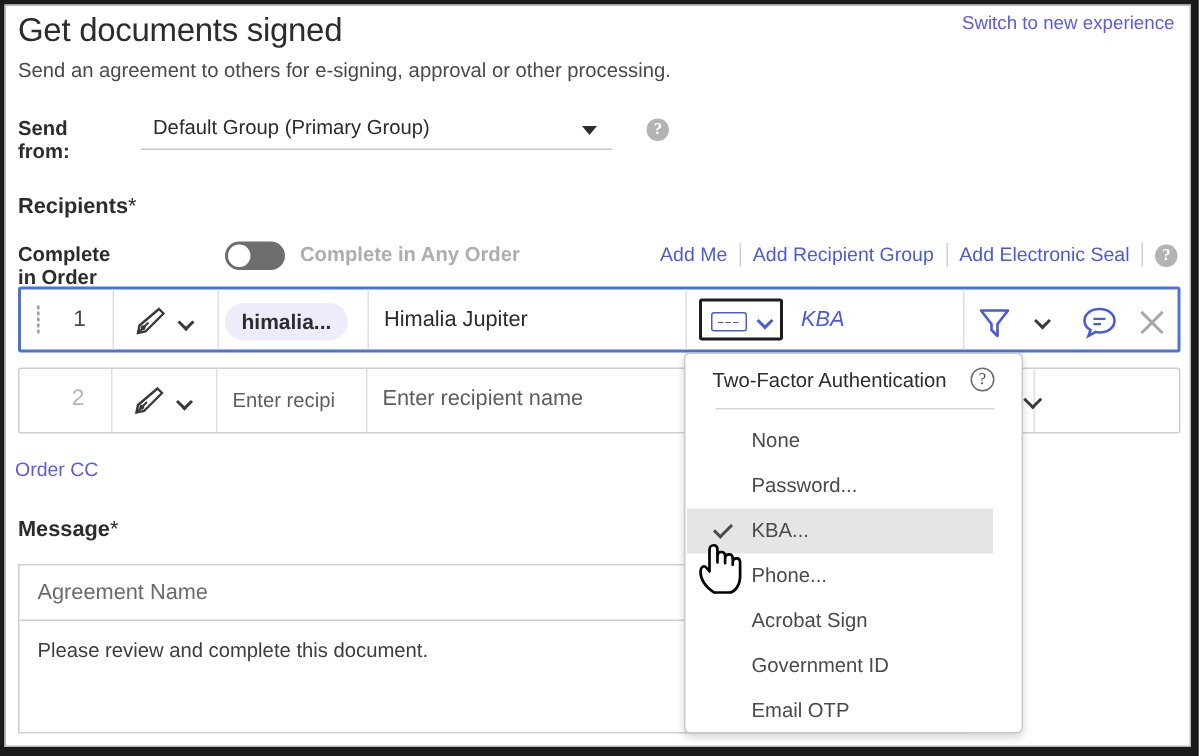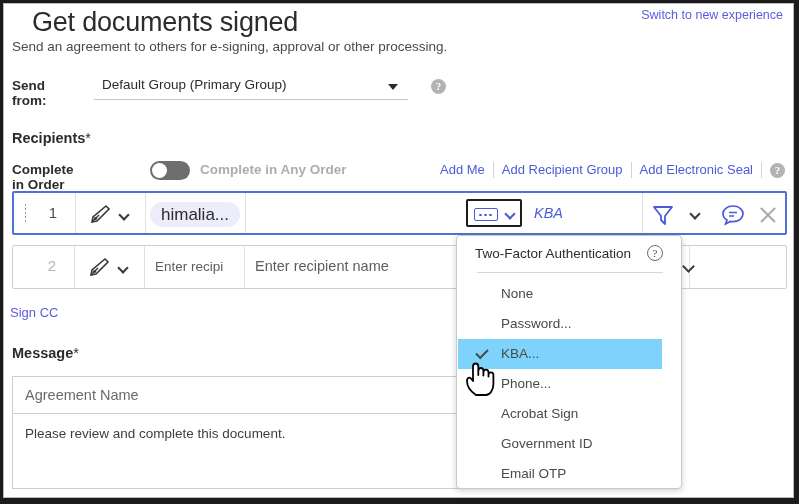--- a/index.html
+++ b/index.html
@@ -20,23 +20,22 @@
   }
 
   
   .switch-link {
     position: absolute; right: 10px; top: 4px;
     color: #5c5ce0; font-size: 12.5px;
     white-space: nowrap; cursor: pointer;
   }
   .page-title {
     position: absolute; left: 8px; top: 3px;
-    font-size: 27px; color: #2c2c2c; font-weight: 400;
+    font-size: 22px; color: #2c2c2c; font-weight: 400;
     letter-spacing: -0.2px;
-    margin-left: 20px;
   }
   .page-sub {
     position: absolute; left: 8px; top: 35px;
     font-size: 13.5px; color: #4a4a4a;
   }
 
   
   .sendfrom-row { position: absolute; left: 8px; top: 72px; height: 26px; }
   .sendfrom-label {
     position: absolute; left: 0; top: 2px;
@@ -142,22 +141,22 @@
     width: 8px; height: 8px;
     border-right: 2px solid #3a3a3a; border-bottom: 2px solid #3a3a3a;
     transform: rotate(45deg);
   }
 
   .email-cell { left: 132px; width: 100px; }
   .chip {
     position: absolute; left: 4px; top: 9px;
     height: 25px; line-height: 25px;
     padding: 0 11px; border-radius: 13px;
-    background: #ececfb; color: #2c2c2c; font-size: 17px;
-    white-space: nowrap; cursor: pointer;
+    background: #ececfb; color: #2c2c2c; font-size: 14px;
+    white-space: nowrap; cursor: pointer; font-weight: bold;
   }
   .ph-email {
     position: absolute; left: 10px; top: 13px;
     font-size: 13.5px; color: #5e5e5e; white-space: nowrap;
   }
 
   .name-cell { left: 232px; width: 212px; }
   .name-val {
     position: absolute; left: 10px; top: 12px;
     font-size: 14.5px; color: #2c2c2c; white-space: nowrap;
@@ -298,21 +297,21 @@
   }
   .dd-item {
     position: absolute; left: 1px;
     width: 204px; height: 30px;
     cursor: pointer;
   }
   .dd-item .lbl {
     position: absolute; left: 43px; top: 7px;
     font-size: 13.5px; color: #4a4a4a;
   }
-  .dd-item.selected { background: #7dd3fc; }
+  .dd-item.selected { background: #e5e5e5; }
   .dd-check {
     position: absolute; left: 18px; top: 10px;
     width: 12px; height: 7px;
     border-left: 2px solid #4a4a4a; border-bottom: 2px solid #4a4a4a;
     transform: rotate(-45deg);
   }
 
   
   .hand-cursor {
     position: absolute; left: 460px; top: 354px;
@@ -365,20 +364,23 @@
     <div class="cell sep pen-cell">
       <svg class="pen-icon" width="24" height="20" viewBox="0 0 24 20">
         <path d="M18 2 L21 5 L9 17 L4 18 L5 13 Z" fill="none" stroke="#3a3a3a" stroke-width="1.6"></path>
         <path d="M4 18 L11 11" fill="none" stroke="#3a3a3a" stroke-width="1.4"></path>
         <circle cx="7.5" cy="14.5" r="1.6" fill="#3a3a3a"></circle>
       </svg>
       <div class="chev-sm" style="left:44px;"></div>
     </div>
     <div class="cell sep email-cell">
       <div class="chip">himalia...</div>
+    </div>
+    <div class="cell sep name-cell">
+      <div class="name-val">Himalia Jupiter</div>
     </div>
     <div class="cell sep auth-cell">
       <div class="auth-btn">
         <div class="box"></div>
         <div class="cv"></div>
       </div>
       <div class="auth-label">KBA</div>
     </div>
     <div class="cell tools-cell">
       <svg class="funnel" width="24" height="22" viewBox="0 0 24 22">
@@ -407,21 +409,21 @@
     </div>
     <div class="cell sep email-cell">
       <div class="ph-email">Enter recipi</div>
     </div>
     <div class="cell sep name-cell" style="width:445px;">
       <div class="name-ph">Enter recipient name</div>
     </div>
   </div>
   <div class="chev-row2"></div>
 
-  <div class="showcc">Sign CC</div>
+  <div class="showcc">Order CC</div>
 
   <div class="msg-title">
     <span>Message</span><span class="req">*</span>
   </div>
   <div class="msg-box">
     <div class="msg-name">
       <span>Agreement Name</span>
     </div>
     <div class="msg-body">
       <span>Please review and complete this document.</span>

